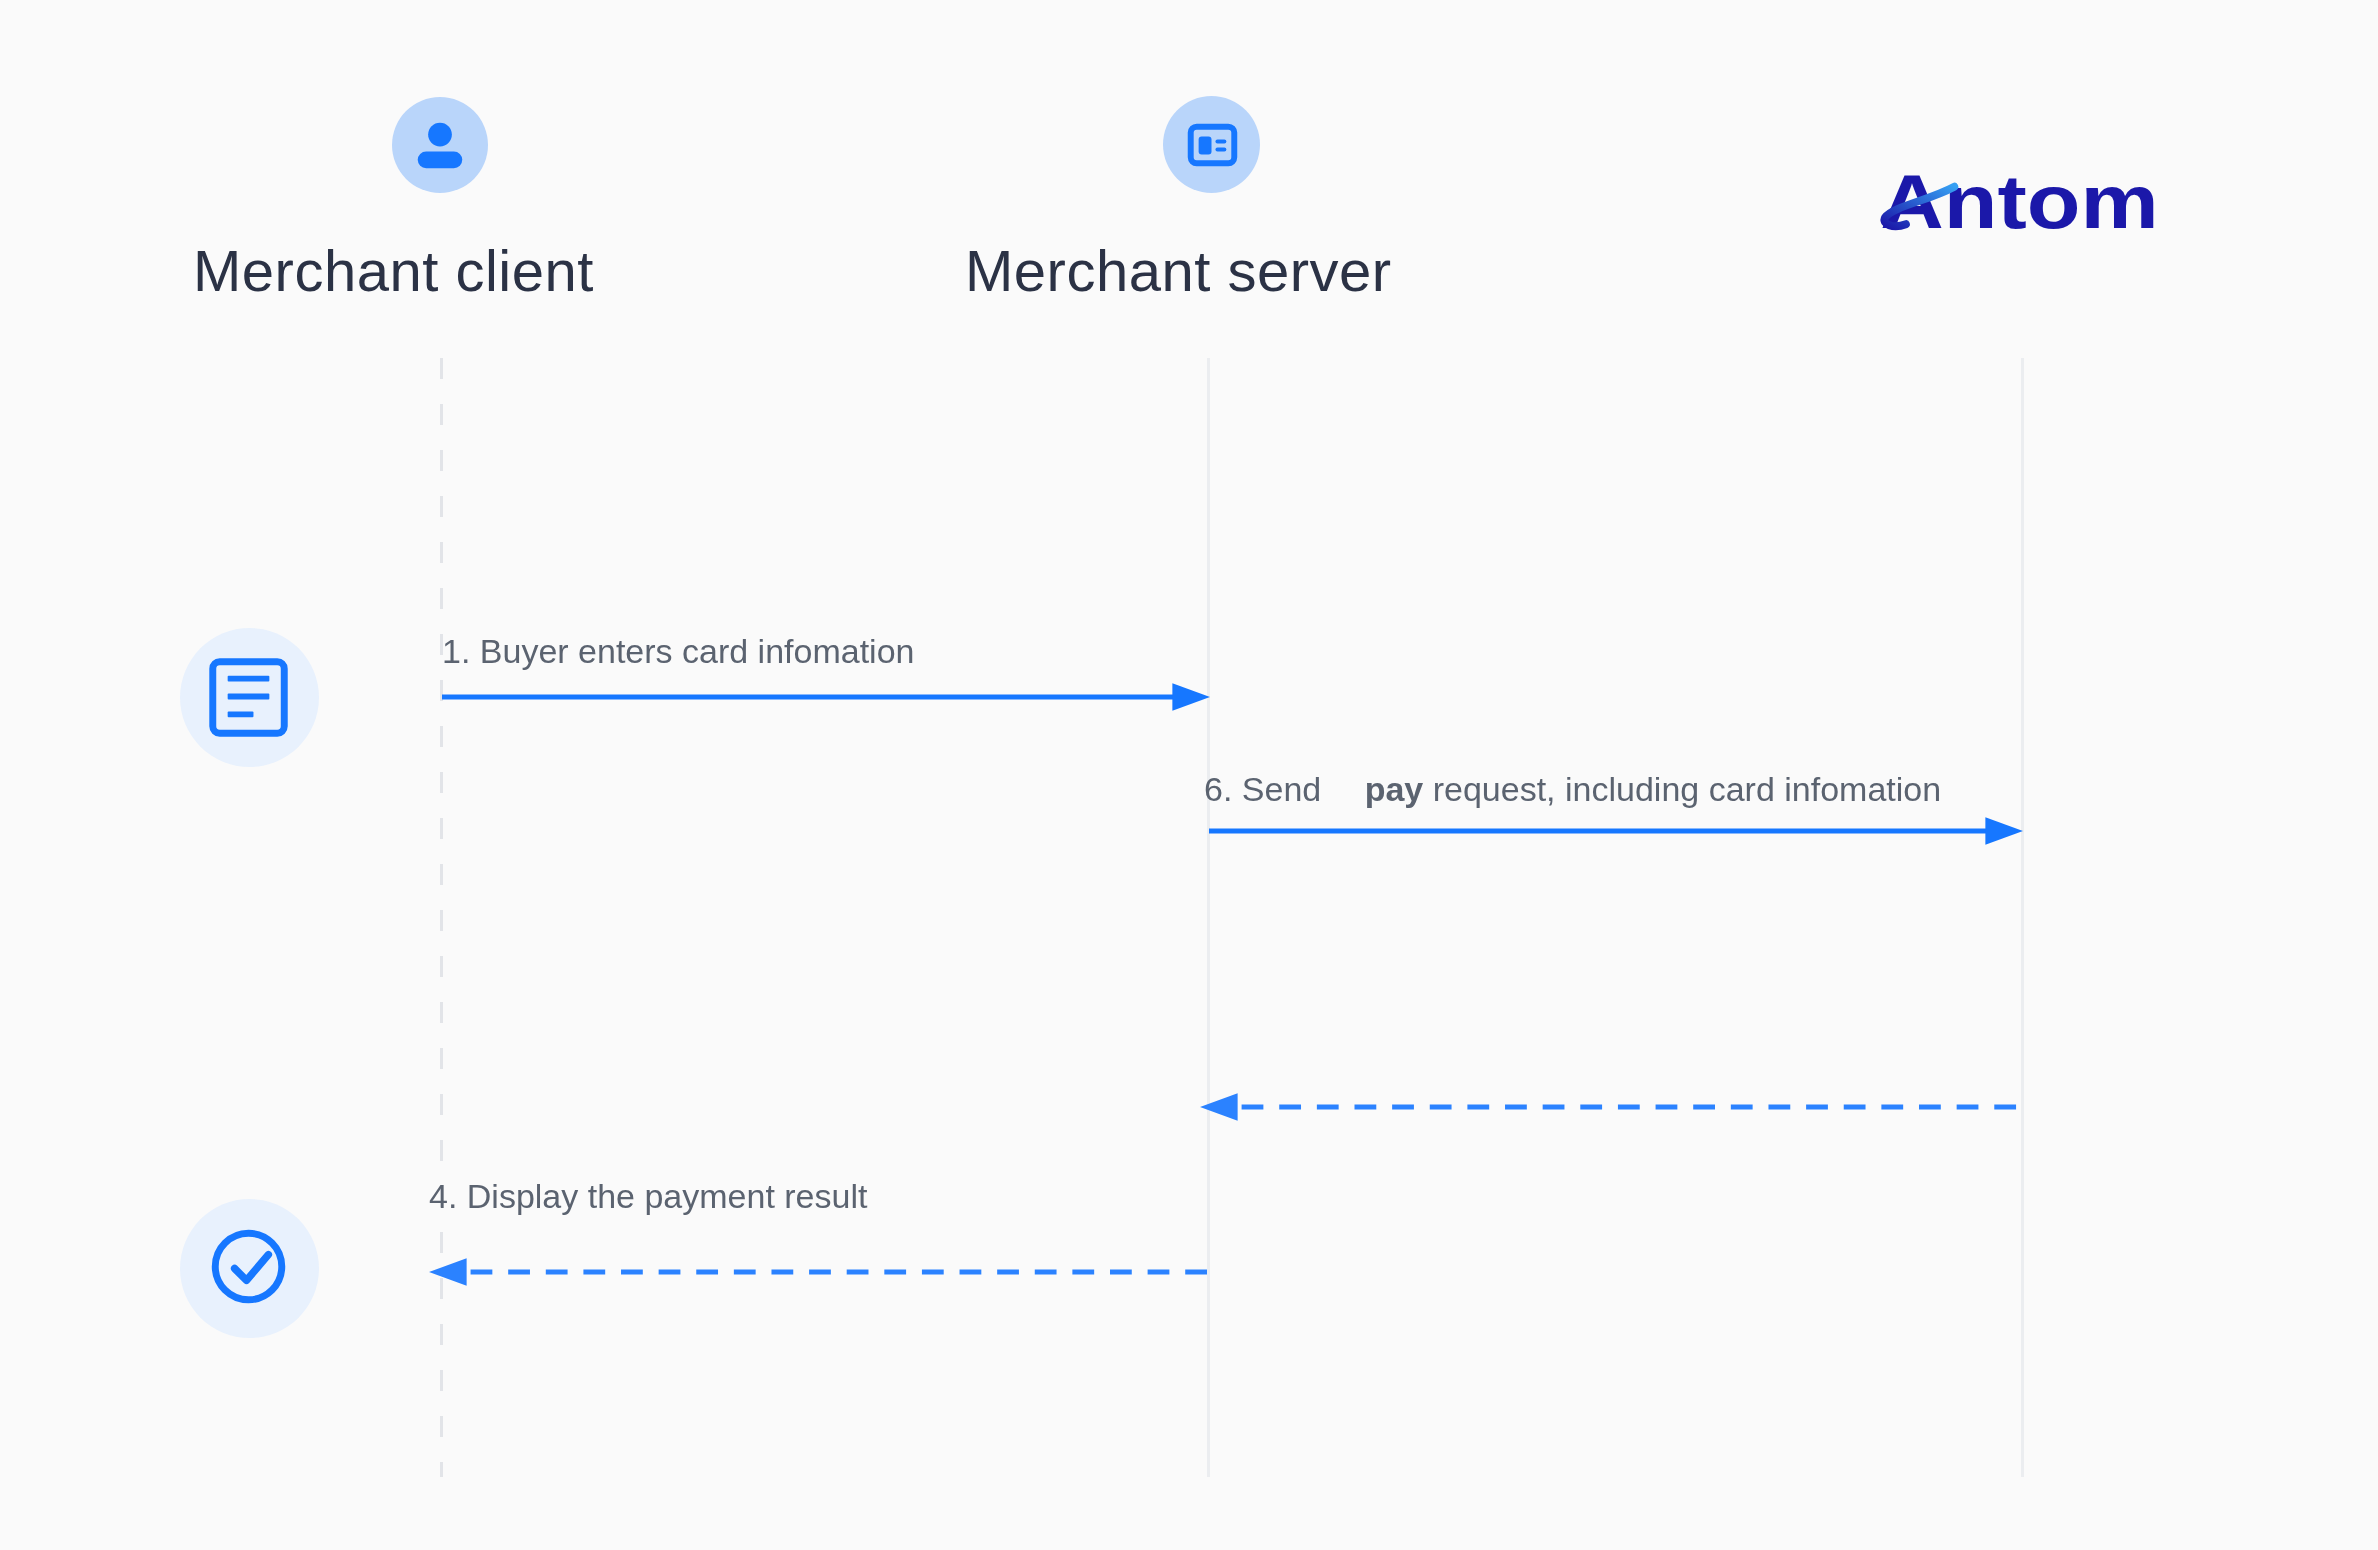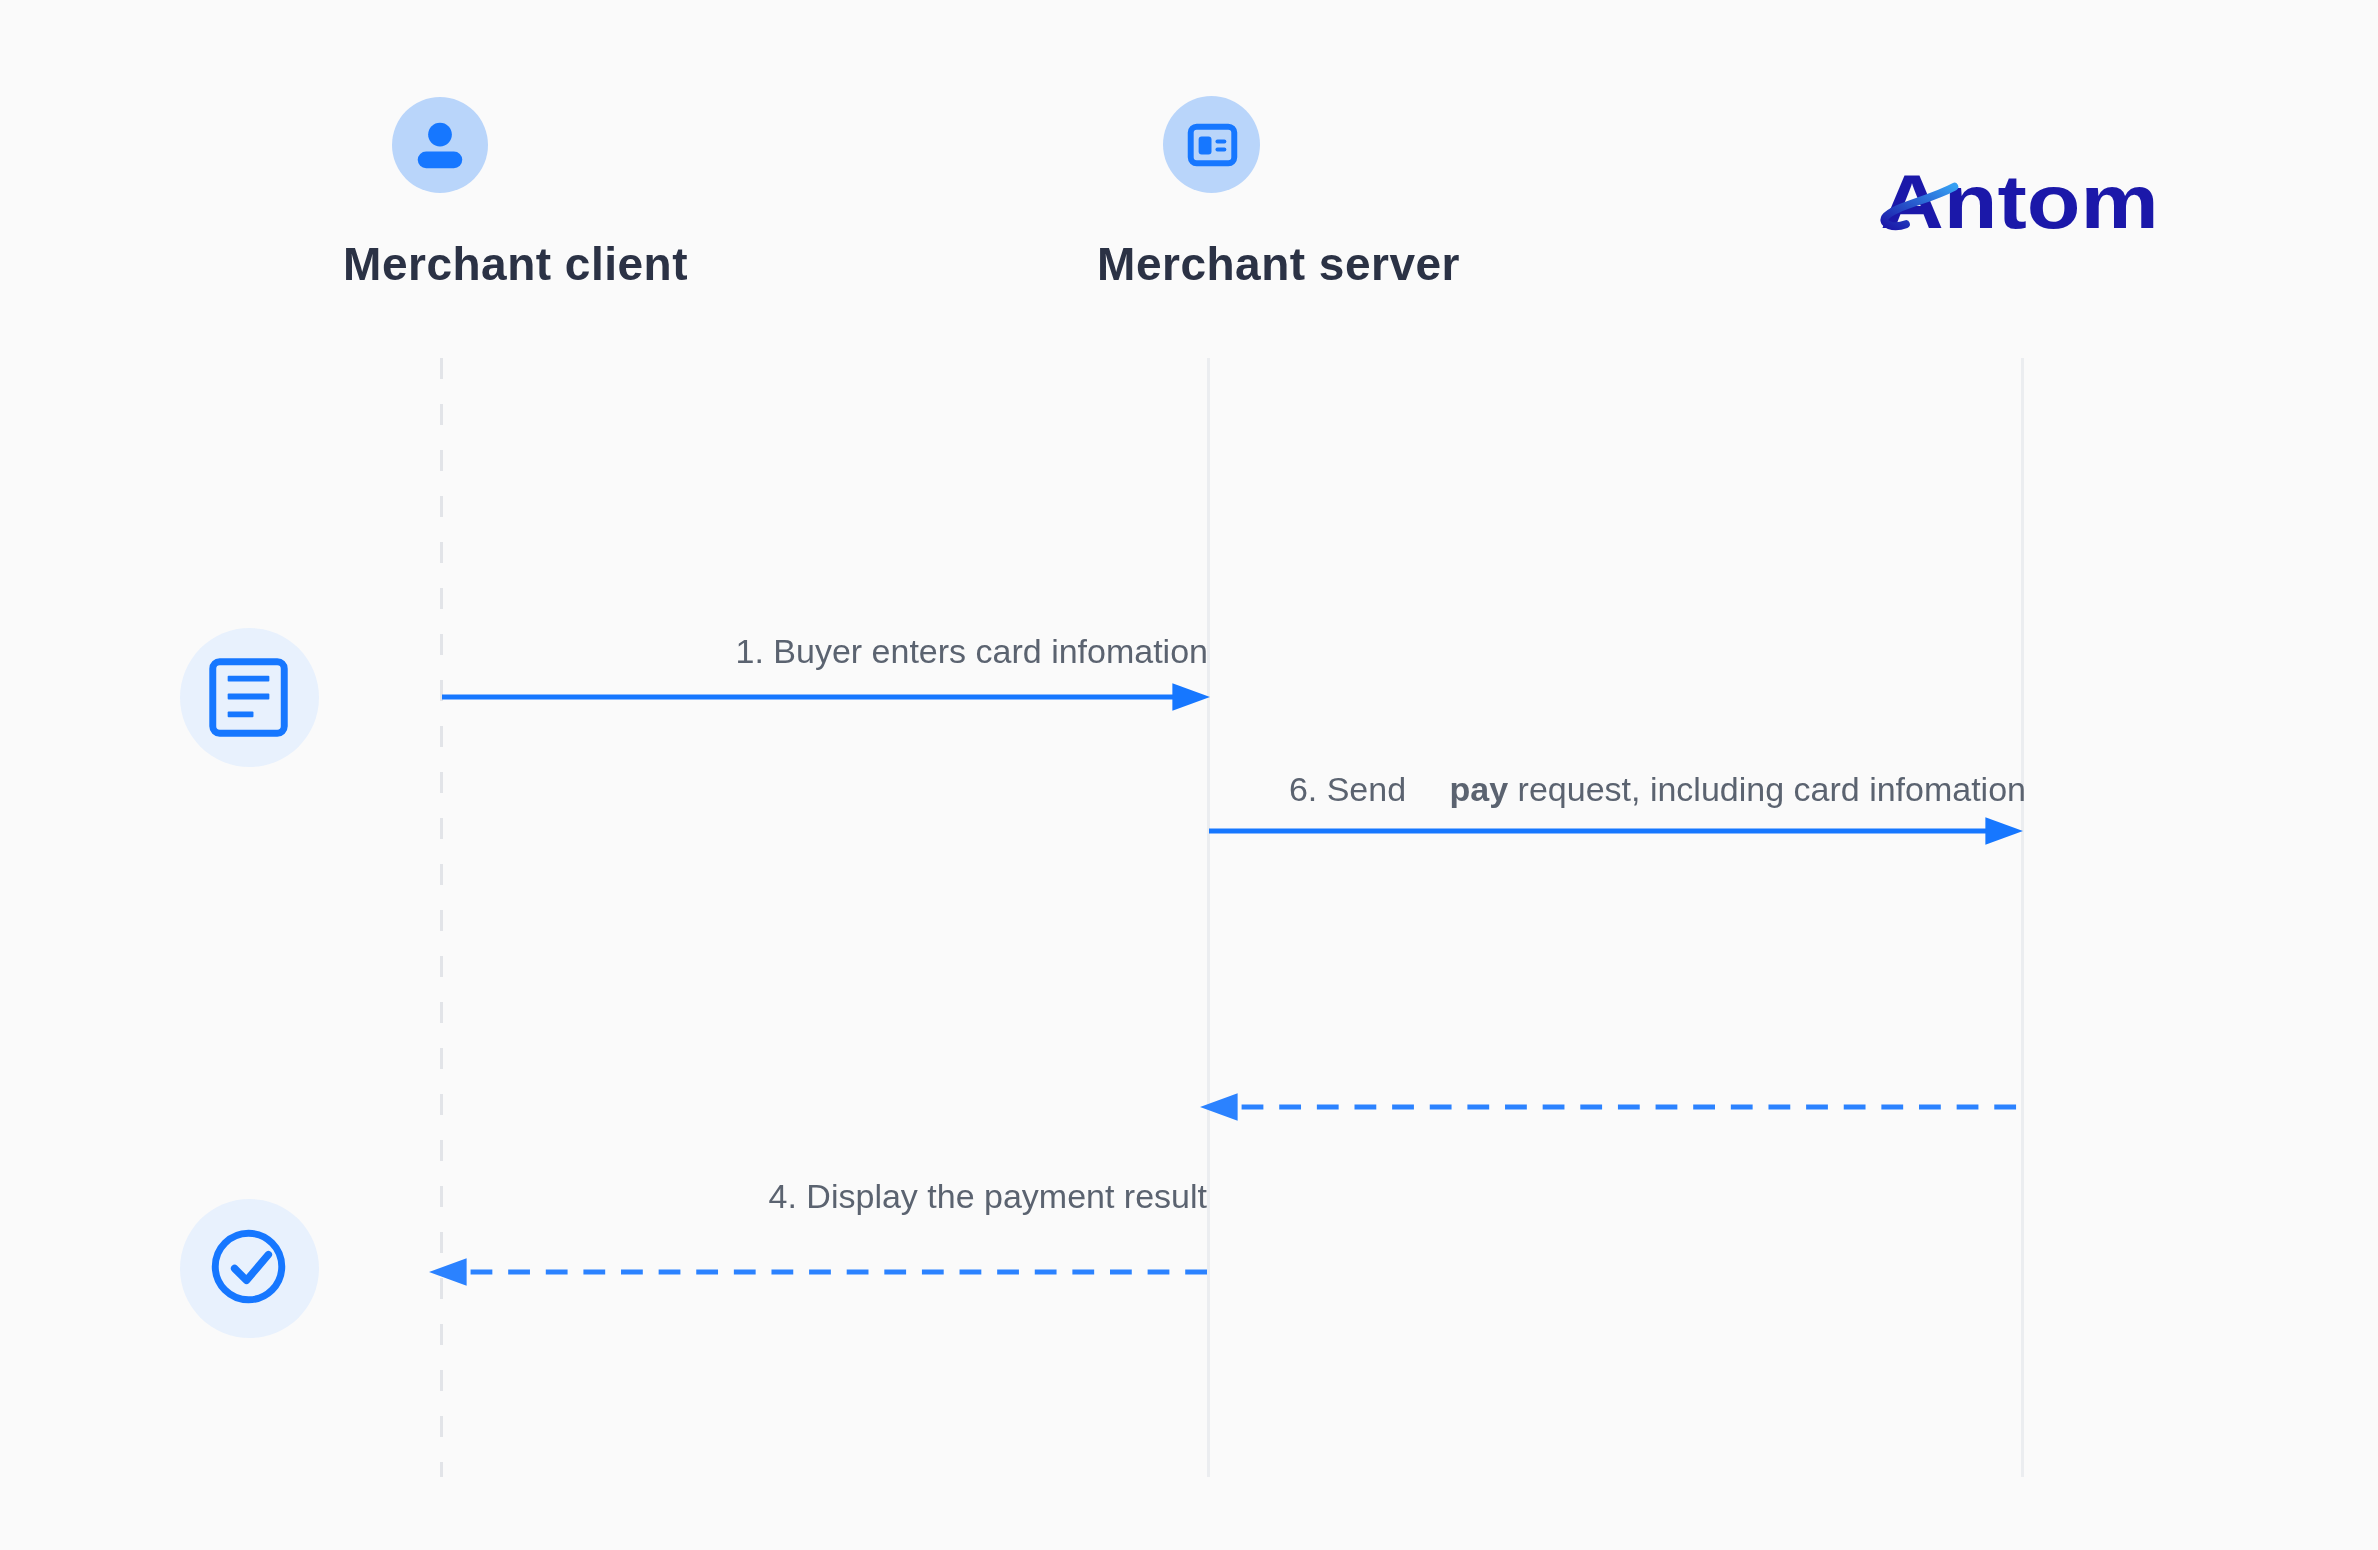--- a/index.html
+++ b/index.html
@@ -19,25 +19,25 @@
     display: flex;
     align-items: center;
     justify-content: center;
   }
   .avatar-client { left: 392px; top: 97px; width: 96px; height: 96px; }
   .avatar-server { left: 1163px; top: 96px; width: 97px; height: 97px; }
   .actor-label {
     position: absolute;
     width: 495px;
     top: 238px;
-    font-size: 46px;
-    font-weight: 700;
+    font-size: 58px;
+    font-weight: 400;
     line-height: 1.15;
     color: var(--label-text, #2b3245);
-    text-align: right;
+    text-align: left;
     letter-spacing: 0.5px;
   }
   .label-client { left: 193px; }
   .label-server { left: 965px; }
   .logo { position: absolute; left: 1871px; top: 161px; width: 297px; height: 79px; }
   .logo text {
     font-family: "Liberation Sans", sans-serif;
     font-weight: bold;
     font-size: 76px;
     fill: var(--logo-navy, #1b18a9);
@@ -53,21 +53,21 @@
   .lifeline.solid { background: var(--lifeline-solid, #ebedf0); }
   .ll-client { left: 440px; }
   .ll-server { left: 1207px; }
   .ll-antom  { left: 2021px; }
   
   .msg-label {
     position: absolute;
     font-size: 34px;
     line-height: 40px;
     color: var(--message-text, #5b6370);
-    text-align: right;
+    text-align: left;
     white-space: nowrap;
   }
   .msg-label b { font-weight: 700; margin-left: 34px; }
   .ml-1 { left: 442px;  top: 631px;  width: 766px; }
   .ml-2 { left: 1204px; top: 769px;  width: 822px; }
   .ml-3 { left: 1200px; top: 1045px; width: 823px; }
   .ml-4 { left: 429px;  top: 1176px; width: 778px; }
   .arrow { position: absolute; display: block; }
   .ar-1 { left: 442px;  top: 680px; }
   .ar-2 { left: 1209px; top: 814px; }

